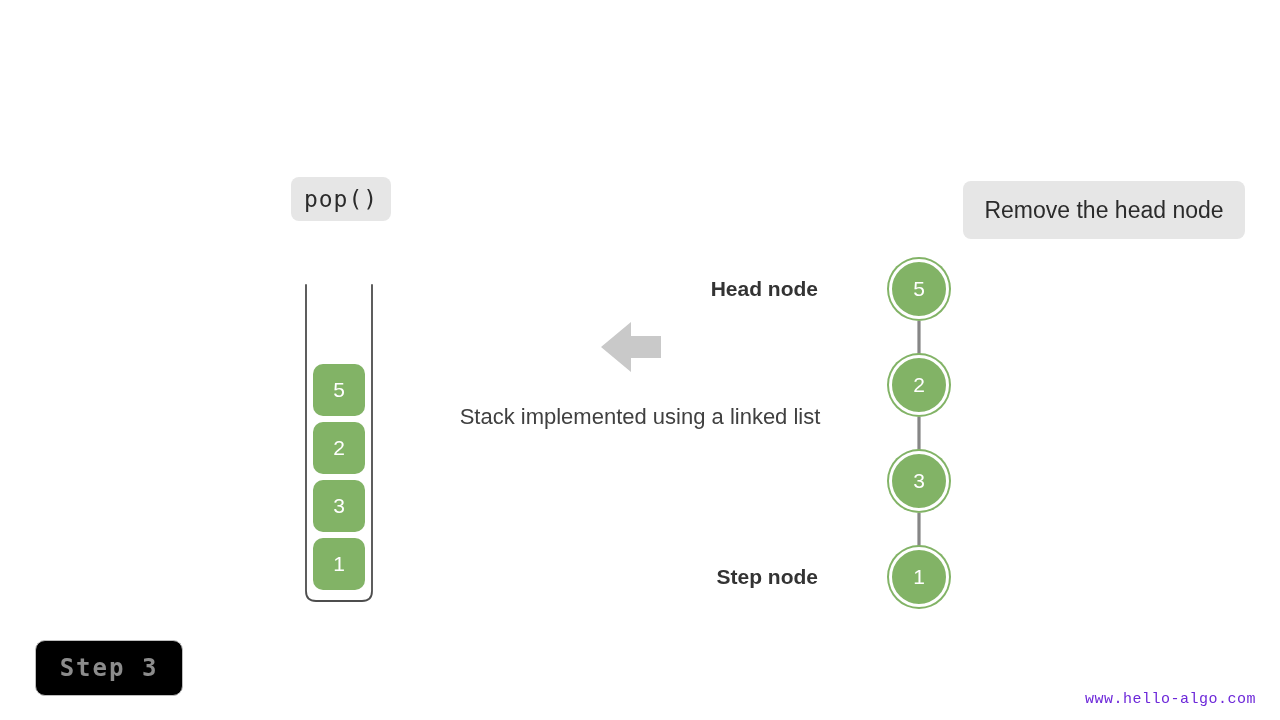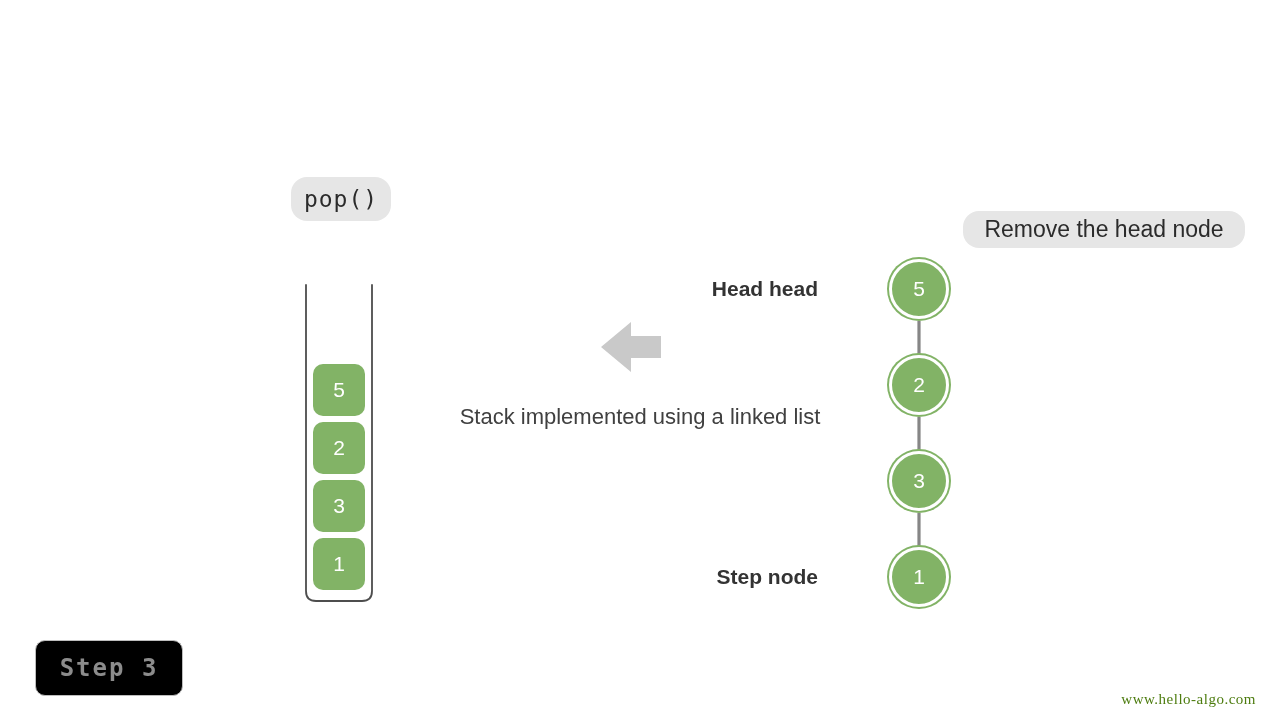--- a/index.html
+++ b/index.html
@@ -13,43 +13,42 @@
     position: relative;
     overflow: hidden;
     font-family: "Liberation Sans", sans-serif;
     -webkit-font-smoothing: antialiased;
   }
 
   
   .chip {
     position: absolute;
     background: #e6e6e6;
-    border-radius: 16px;
+    border-radius: 8px;
     display: flex;
     align-items: center;
     justify-content: center;
     color: #2b2b2b;
     white-space: nowrap;
   }
   #op-chip {
     left: 291px;
     top: 177px;
     width: 100px;
     height: 44px;
     font-family: "DejaVu Sans Mono", "Liberation Mono", monospace;
     font-size: 23px;
     letter-spacing: 1px;
   }
   #action-chip {
     left: 963px;
     top: 181px;
     width: 282px;
-    height: 37px;
+    height: 58px;
     font-size: 23px;
-    margin-top: 30px;
   }
 
   
   #step-badge {
     position: absolute;
     left: 35px;
     top: 640px;
     width: 146px;
     height: 54px;
     background: #000000;
@@ -63,22 +62,22 @@
     font-size: 24px;
     font-weight: bold;
     letter-spacing: 2px;
   }
 
   
   #watermark {
     position: absolute;
     right: 24px;
     bottom: 12px;
-    color: #4d7c0f;
-    font-family: Liberation Serif, serif;
+    color: #6d28d9;
+    font-family: Liberation Mono, monospace;
     font-size: 15px;
     letter-spacing: 0.5px;
   }
 
   
   #caption {
     position: absolute;
     left: 441px;
     top: 404px;
     width: 398px;
@@ -199,21 +198,21 @@
   <path d="M 0 27 L 30 2 L 30 16 L 60 16 L 60 38 L 30 38 L 30 52 Z" fill="#c9c9c9"></path>
 </svg>
 
 <div id="caption">
   <span>Stack implemented using a linked list</span>
 </div>
 
 <div id="list-panel">
 
   <div class="node-tag" style="top:22px">
-    <span>Head head</span>
+    <span>Head node</span>
   </div>
 
   <div class="node" style="top:4px">
     <span>5</span>
   </div>
 
   <svg class="link-arrow" style="top:66px;height:60px" viewBox="0 0 14 60">
     <line x1="7" y1="0" x2="7" y2="44" stroke="#868686" stroke-width="3.2"></line>
     <path d="M 1 42 L 13 42 L 7 56 Z" fill="#868686"></path>
   </svg>

